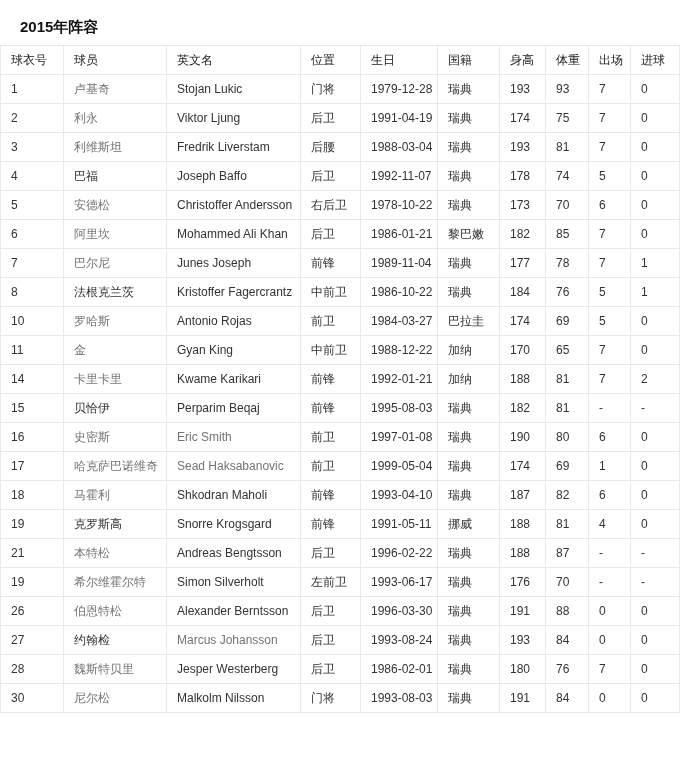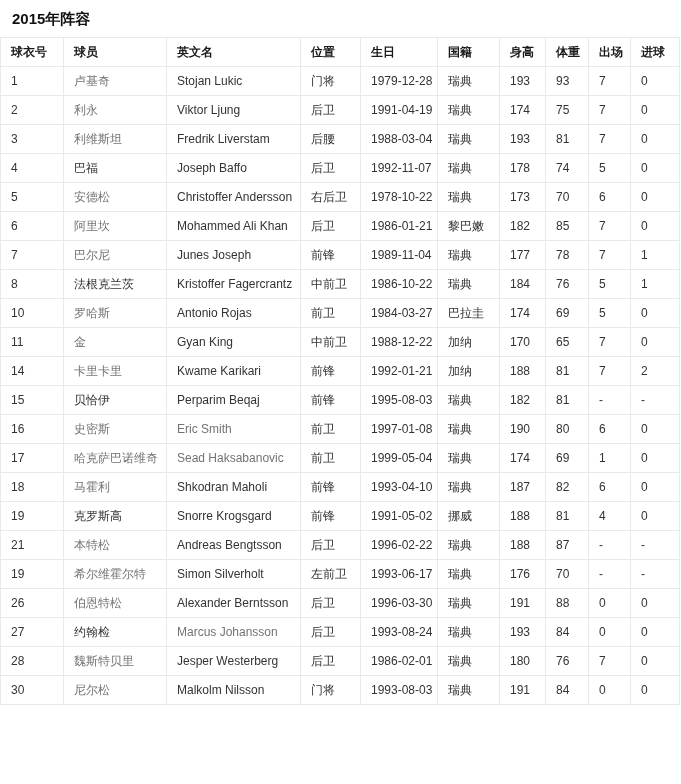--- a/index.html
+++ b/index.html
@@ -9,21 +9,21 @@
     width: 681px;
     height: 784px;
     font-family: "Liberation Sans", "DejaVu Sans", sans-serif;
     color: #333333;
     overflow: hidden;
   }
   .page-title {
     font-size: 15px;
     font-weight: bold;
     color: #111111;
-    margin: 0;
+    margin: 8px;
     padding: 10px 0 0 12px;
     height: 27px;
     box-sizing: border-box;
   }
   .roster-table {
     border-collapse: collapse;
     table-layout: fixed;
     width: 679px;
     margin-top: 10px;
     font-size: 12px;
@@ -34,21 +34,21 @@
     height: 28px;
     padding: 0 4px 0 10px;
     text-align: left;
     vertical-align: middle;
     overflow: hidden;
     white-space: nowrap;
     font-weight: normal;
     color: #333333;
   }
   .roster-table th {
-    font-weight: bold;
+    font-weight: normal;
     color: #1a1a1a;
   }
   .link {
     color: #737373;
     cursor: pointer;
   }
 </style>
 </head>
 <body>
 
@@ -260,21 +260,21 @@
     <td>187</td>
     <td>82</td>
     <td>6</td>
     <td>0</td>
   </tr>
       <tr>
     <td>19</td>
     <td><span>克罗斯高</span></td>
     <td><span>Snorre Krogsgard</span></td>
     <td>前锋</td>
-    <td>1991-05-02</td>
+    <td>1991-05-11</td>
     <td>挪威</td>
     <td>188</td>
     <td>81</td>
     <td>4</td>
     <td>0</td>
   </tr>
       <tr>
     <td>21</td>
     <td><span class="link">本特松</span></td>
     <td><span>Andreas Bengtsson</span></td>

